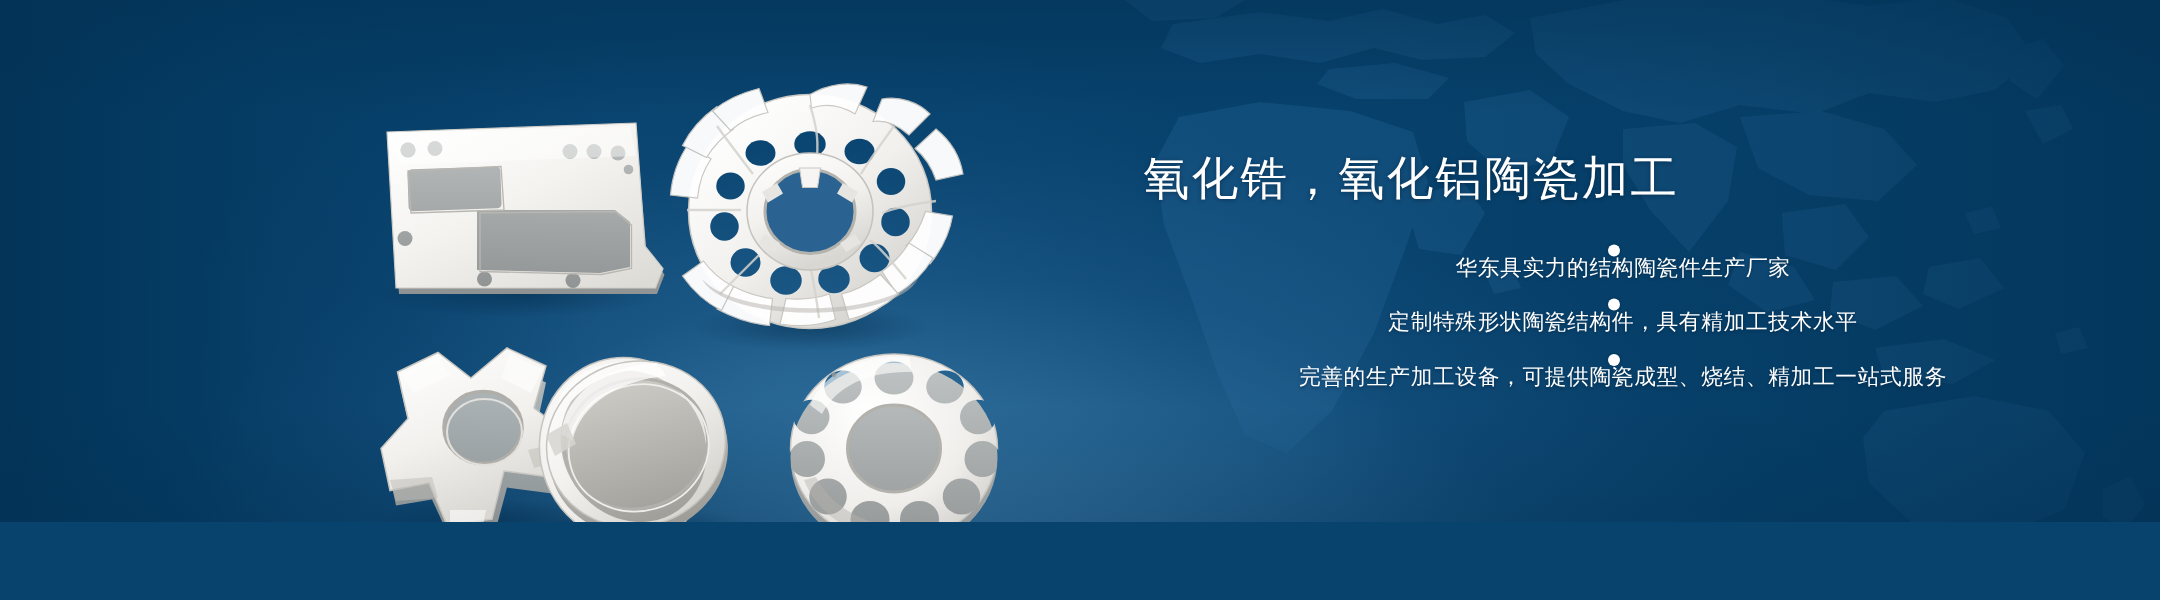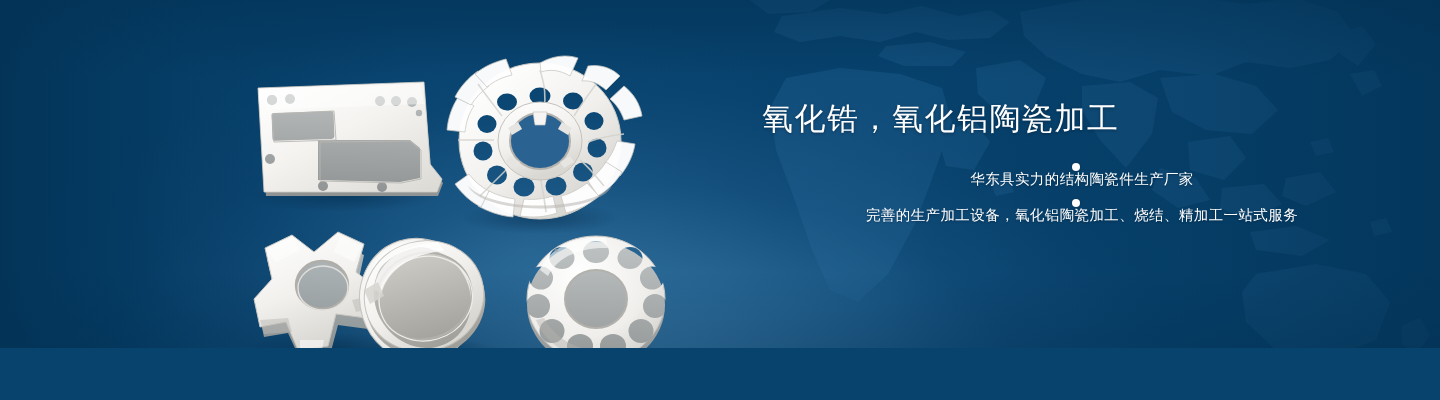--- a/index.html
+++ b/index.html
@@ -395,18 +395,22 @@
   <div class="copy">
     <h1 class="headline">氧化锆，氧化铝陶瓷加工</h1>
 
     <ul class="feature-list">
       <li class="feature-item">
         <span class="bullet-dot"></span>
         <span class="feature-text">华东具实力的结构陶瓷件生产厂家</span>
       </li>
       <li class="feature-item">
         <span class="bullet-dot"></span>
-        <span class="feature-text">完善的生产加工设备，氧化铝陶瓷加工、烧结、精加工一站式服务</span>
+        <span class="feature-text">定制特殊形状陶瓷结构件，具有精加工技术水平</span>
+      </li>
+      <li class="feature-item">
+        <span class="bullet-dot"></span>
+        <span class="feature-text">完善的生产加工设备，可提供陶瓷成型、烧结、精加工一站式服务</span>
       </li>
     </ul>
   </div>
 
 </div>
 
 </body></html>

